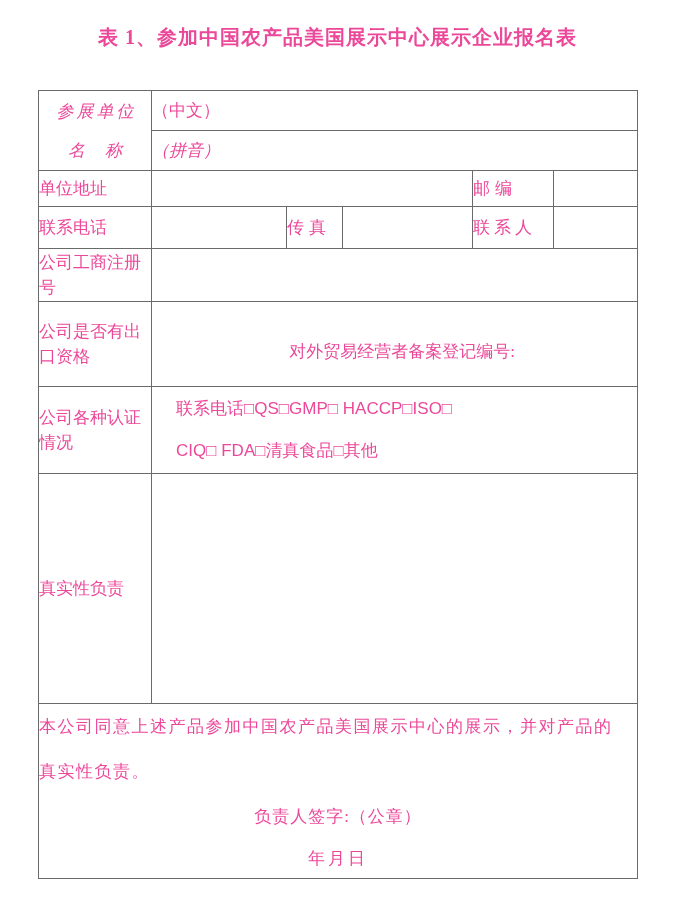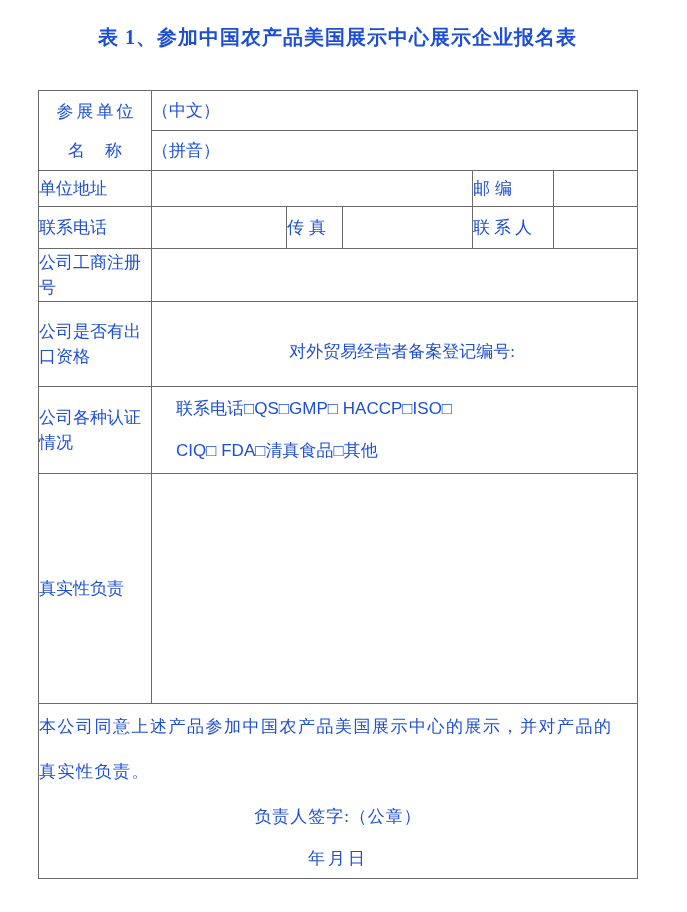--- a/index.html
+++ b/index.html
@@ -2,21 +2,21 @@
 <html><head>
 <meta charset="utf-8">
 <style>
   html, body { margin: 0; padding: 0; background: #ffffff; }
   .page {
     position: relative;
     width: 687px;
     height: 912px;
     background: #ffffff;
     font-family: "Liberation Serif", "DejaVu Serif", serif;
-    color: #1d4ed8;
+    color: #ec4899;
     overflow: hidden;
   }
   .doc-title {
     position: absolute;
     top: 24px;
     left: 38px;
     width: 599px;
     text-align: center;
     font-size: 20px;
     font-weight: bold;
@@ -32,32 +32,32 @@
     table-layout: fixed;
   }
   table.form td {
     border: 1px solid #6a6a6a;
     font-size: 17px;
     vertical-align: middle;
     padding: 0;
     overflow: hidden;
   }
   tr.r1 { height: 40px; }
-  tr.r2 { height: 40px; }
+  tr.r2 { height: 40px; font-style: italic; }
   tr.r3 { height: 36px; }
   tr.r4 { height: 42px; }
   tr.r5 { height: 53px; }
   tr.r6 { height: 85px; }
   tr.r7 { height: 87px; padding-left: 32px; }
   tr.r8 { height: 230px; }
   tr.r9 { height: 165px; }
 
   td.label { padding-left: 7px; padding-right: 14px; line-height: 25px; }
   td.label-center { text-align: center; }
-  .stack { display: flex; flex-direction: column; justify-content: center; align-items: center; gap: 16px; height: 100%; }
+  .stack { display: flex; flex-direction: column; justify-content: center; align-items: center; gap: 16px; height: 100%; font-style: italic; }
   .ls3 { letter-spacing: 3px; padding-left: 3px; }
   .ls20 { letter-spacing: 20px; padding-left: 20px; }
   .ls5 { letter-spacing: 5px; }
   .ls4 { letter-spacing: 4px; }
   td.pad8 { padding-left: 8px; }
   td.pad9 { padding-left: 9px; }
   td.pad13 { padding-left: 13px; }
   td.value { padding-left: 13px; }
 
   td.export-cell { vertical-align: top; }

